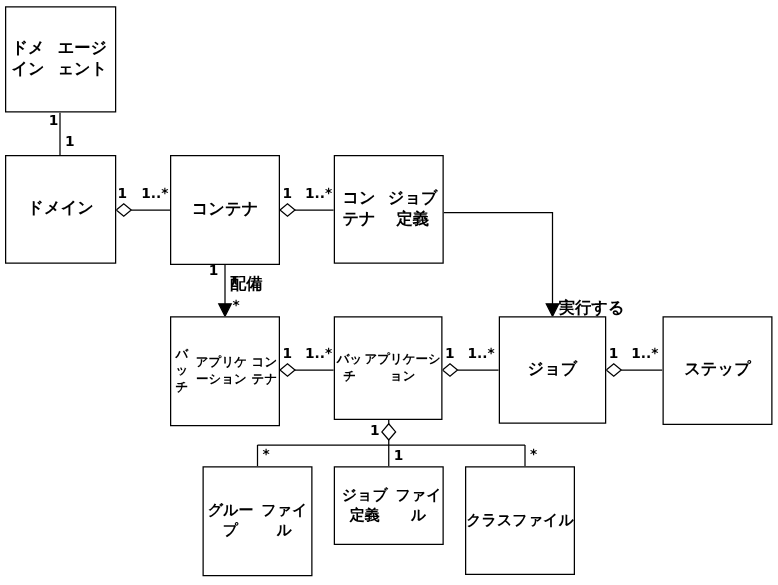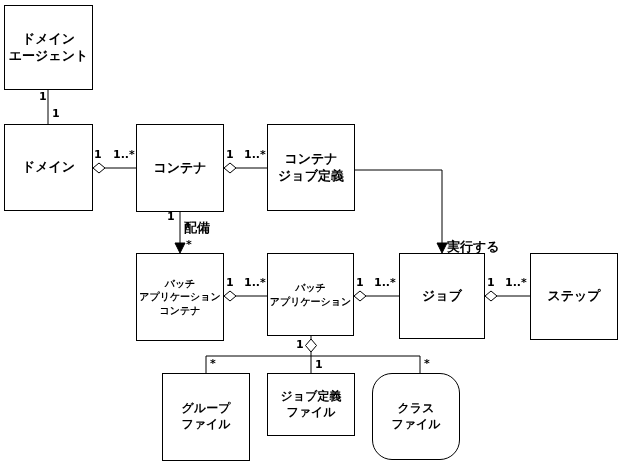--- a/index.html
+++ b/index.html
@@ -3,21 +3,21 @@
 <meta charset="utf-8">
 <style>
   html,body { margin:0; padding:0; background:#fff; }
   #canvas {
     position:relative; width:622px; height:468px; background:#ffffff;
     font-family:"DejaVu Sans", sans-serif; color:#000;
   }
   .box {
     position:absolute; box-sizing:border-box;
     border:1px solid #000; background:#fff;
-    display:flex; flex-direction:column; align-items:center; justify-content:center;
+    display:flex; flex-direction:row; align-items:center; justify-content:center;
     text-align:center; font-weight:bold; font-size:13px; line-height:1.3;
   }
   .box.small { font-size:10px; line-height:1.35; }
   .box.med { font-size:12px; }
   .lbl {
     position:absolute; font-weight:bold; font-size:11px; line-height:1;
     white-space:nowrap;
   }
   .lbl.jp { font-size:13px; }
   svg.wires { position:absolute; left:0; top:0; pointer-events:none; }
@@ -104,21 +104,21 @@
   <div class="box med" style="left:162px; top:373px; width:88px; height:88px;">
     <span>グループ</span>
     <span>ファイル</span>
   </div>
 
   <div class="box med" style="left:267px; top:373px; width:88px; height:63px;">
     <span>ジョブ定義</span>
     <span>ファイル</span>
   </div>
 
-  <div class="box med" style="left:372px; top:373px; width:88px; height:87px;border-radius:20px;">
+  <div class="box med" style="left:372px; top:373px; width:88px; height:87px;">
     <span>クラス</span>
     <span>ファイル</span>
   </div>
 
   <span class="lbl" style="left:39px; top:91px;">1</span>
   <span class="lbl" style="left:52px; top:108px;">1</span>
 
   <span class="lbl" style="left:94px;  top:149px;">1</span>
   <span class="lbl" style="left:113px; top:149px;">1..*</span>
 

